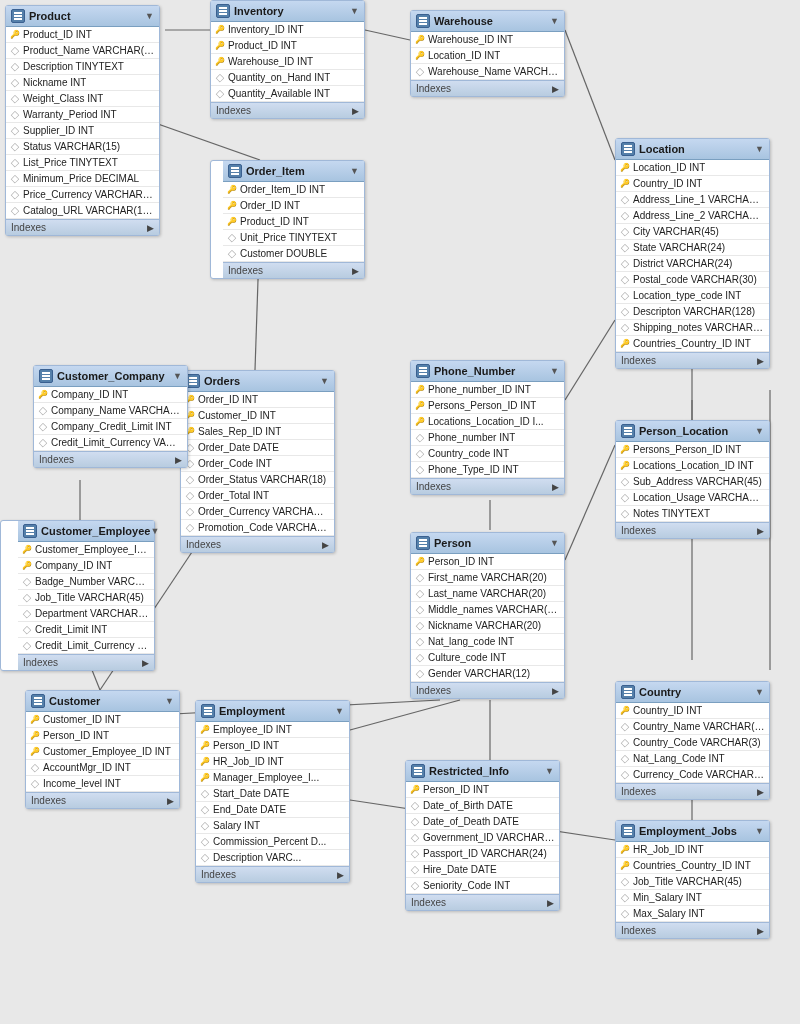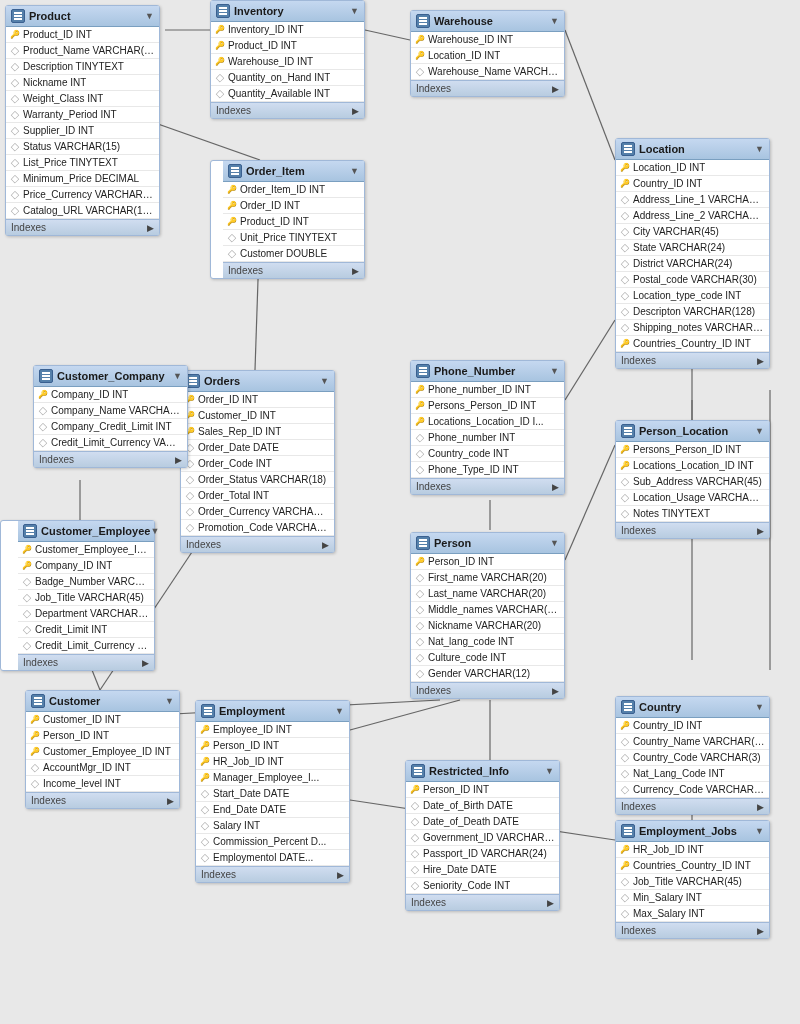--- a/index.html
+++ b/index.html
@@ -679,21 +679,21 @@
       <div class="table-row">
         <span class="field-icon nullable-icon" style="font-size: 11px;">◇</span>
         <span class="field-name">Salary INT</span>
       </div>
       <div class="table-row">
         <span class="field-icon nullable-icon" style="font-size: 11px;">◇</span>
         <span class="field-name">Commission_Percent D...</span>
       </div>
       <div class="table-row">
         <span class="field-icon nullable-icon" style="font-size: 11px;">◇</span>
-        <span class="field-name">Employmentol DATE...</span>
+        <span class="field-name">Description VARC...</span>
       </div>
       <div class="indexes-row">
         <span>Indexes</span>
         <span style="font-size: 9px;">▶</span>
       </div>
     </div>
     <div class="table-box" style="left: 405px; top: 760px;">
       <div class="table-header">
         <div class="table-header-left">
           <div class="table-icon"></div>
@@ -727,21 +727,21 @@
       </div>
       <div class="table-row">
         <span class="field-icon nullable-icon" style="font-size: 11px;">◇</span>
         <span class="field-name">Seniority_Code INT</span>
       </div>
       <div class="indexes-row">
         <span>Indexes</span>
         <span style="font-size: 9px;">▶</span>
       </div>
     </div>
-    <div class="table-box" style="left: 615px; top: 696px;">
+    <div class="table-box" style="left: 615px; top: 681px;">
       <div class="table-header">
         <div class="table-header-left">
           <div class="table-icon"></div>
           <span class="table-title">Country</span>
         </div>
         <span class="dropdown-arrow">▼</span>
       </div>
       <div class="table-row">
         <span class="field-icon key-icon" style="font-size: 8px;">🔑</span>
         <span class="field-name">Country_ID INT</span>

